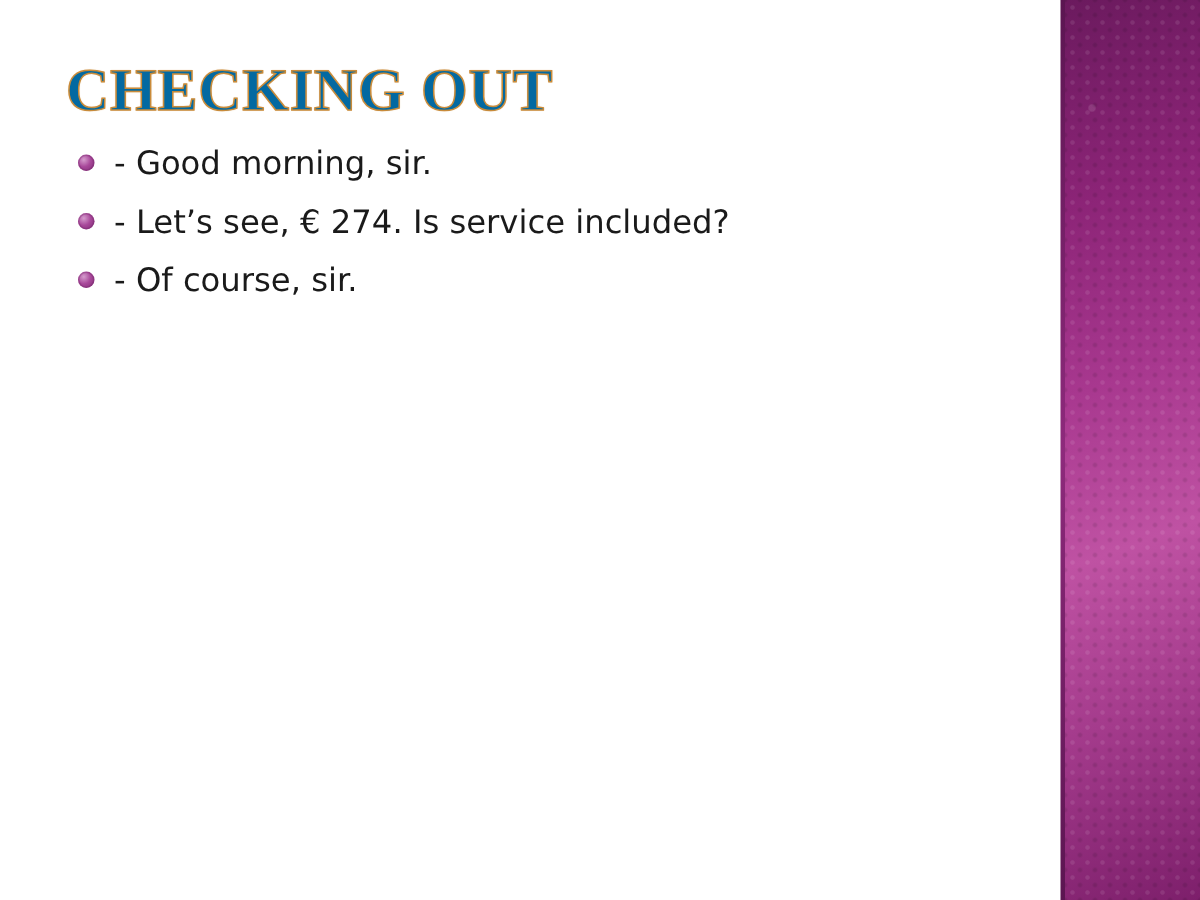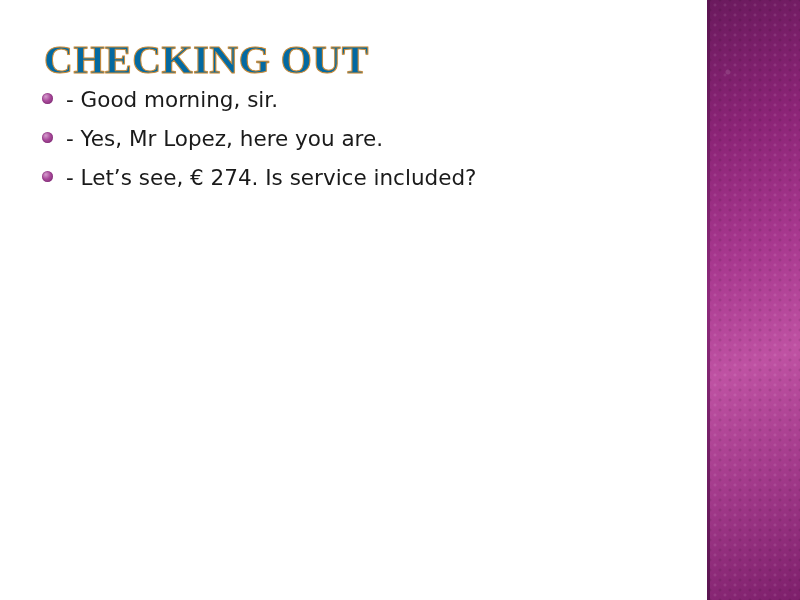--- a/index.html
+++ b/index.html
@@ -75,21 +75,21 @@
     margin-top: 12px;
   }
 
   
   .body-list {
     position: absolute;
     left: 36px;
     top: 86px;
     width: 660px;
     list-style: none;
-    margin: 0;
+    margin: 10px;
     padding: 0;
   }
   .bullet-row {
     position: relative;
     padding-left: 30px;
     margin-bottom: 11px;
     font-size: 21.5px;
     line-height: 1.30;
     color: #1a1a1a;
   }
@@ -118,21 +118,21 @@
 
   <div class="title">Checking out</div>
 
   <ul class="body-list">
     <li class="bullet-row">
       <span class="bullet-mark"></span>
       <span class="bullet-text">- Good morning, sir.</span>
     </li>
     <li class="bullet-row">
       <span class="bullet-mark"></span>
-      <span class="bullet-text">- Yes, Mr Lopez, here you are.</span>
+      <span class="bullet-text">- Let’s see, € 274. Is service included?</span>
     </li>
     <li class="bullet-row">
       <span class="bullet-mark"></span>
-      <span class="bullet-text">- Let’s see, € 274. Is service included?</span>
+      <span class="bullet-text">- Of course, sir.</span>
     </li>
   </ul>
 
 </div>
 
 </body></html>

